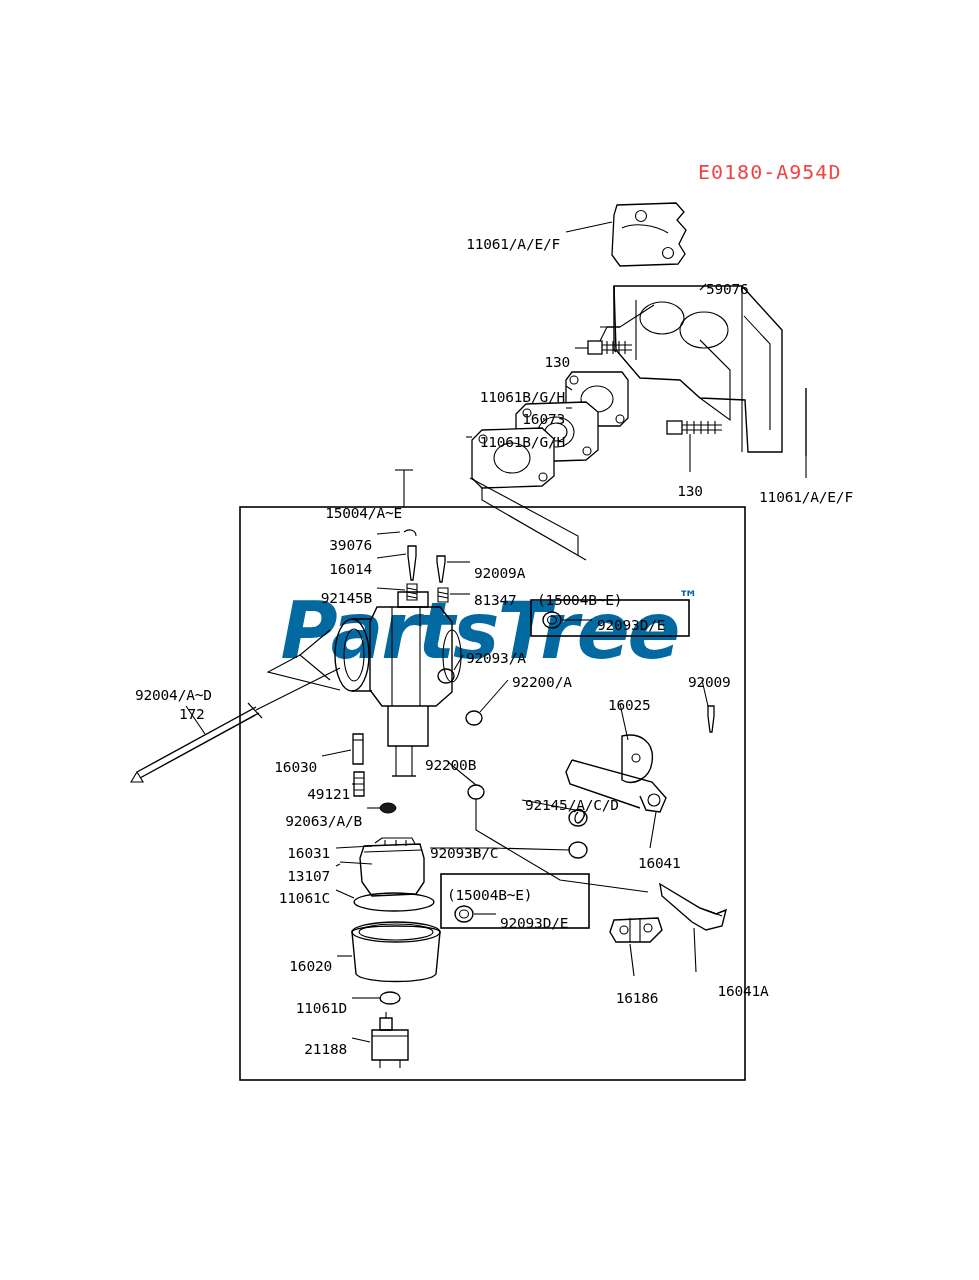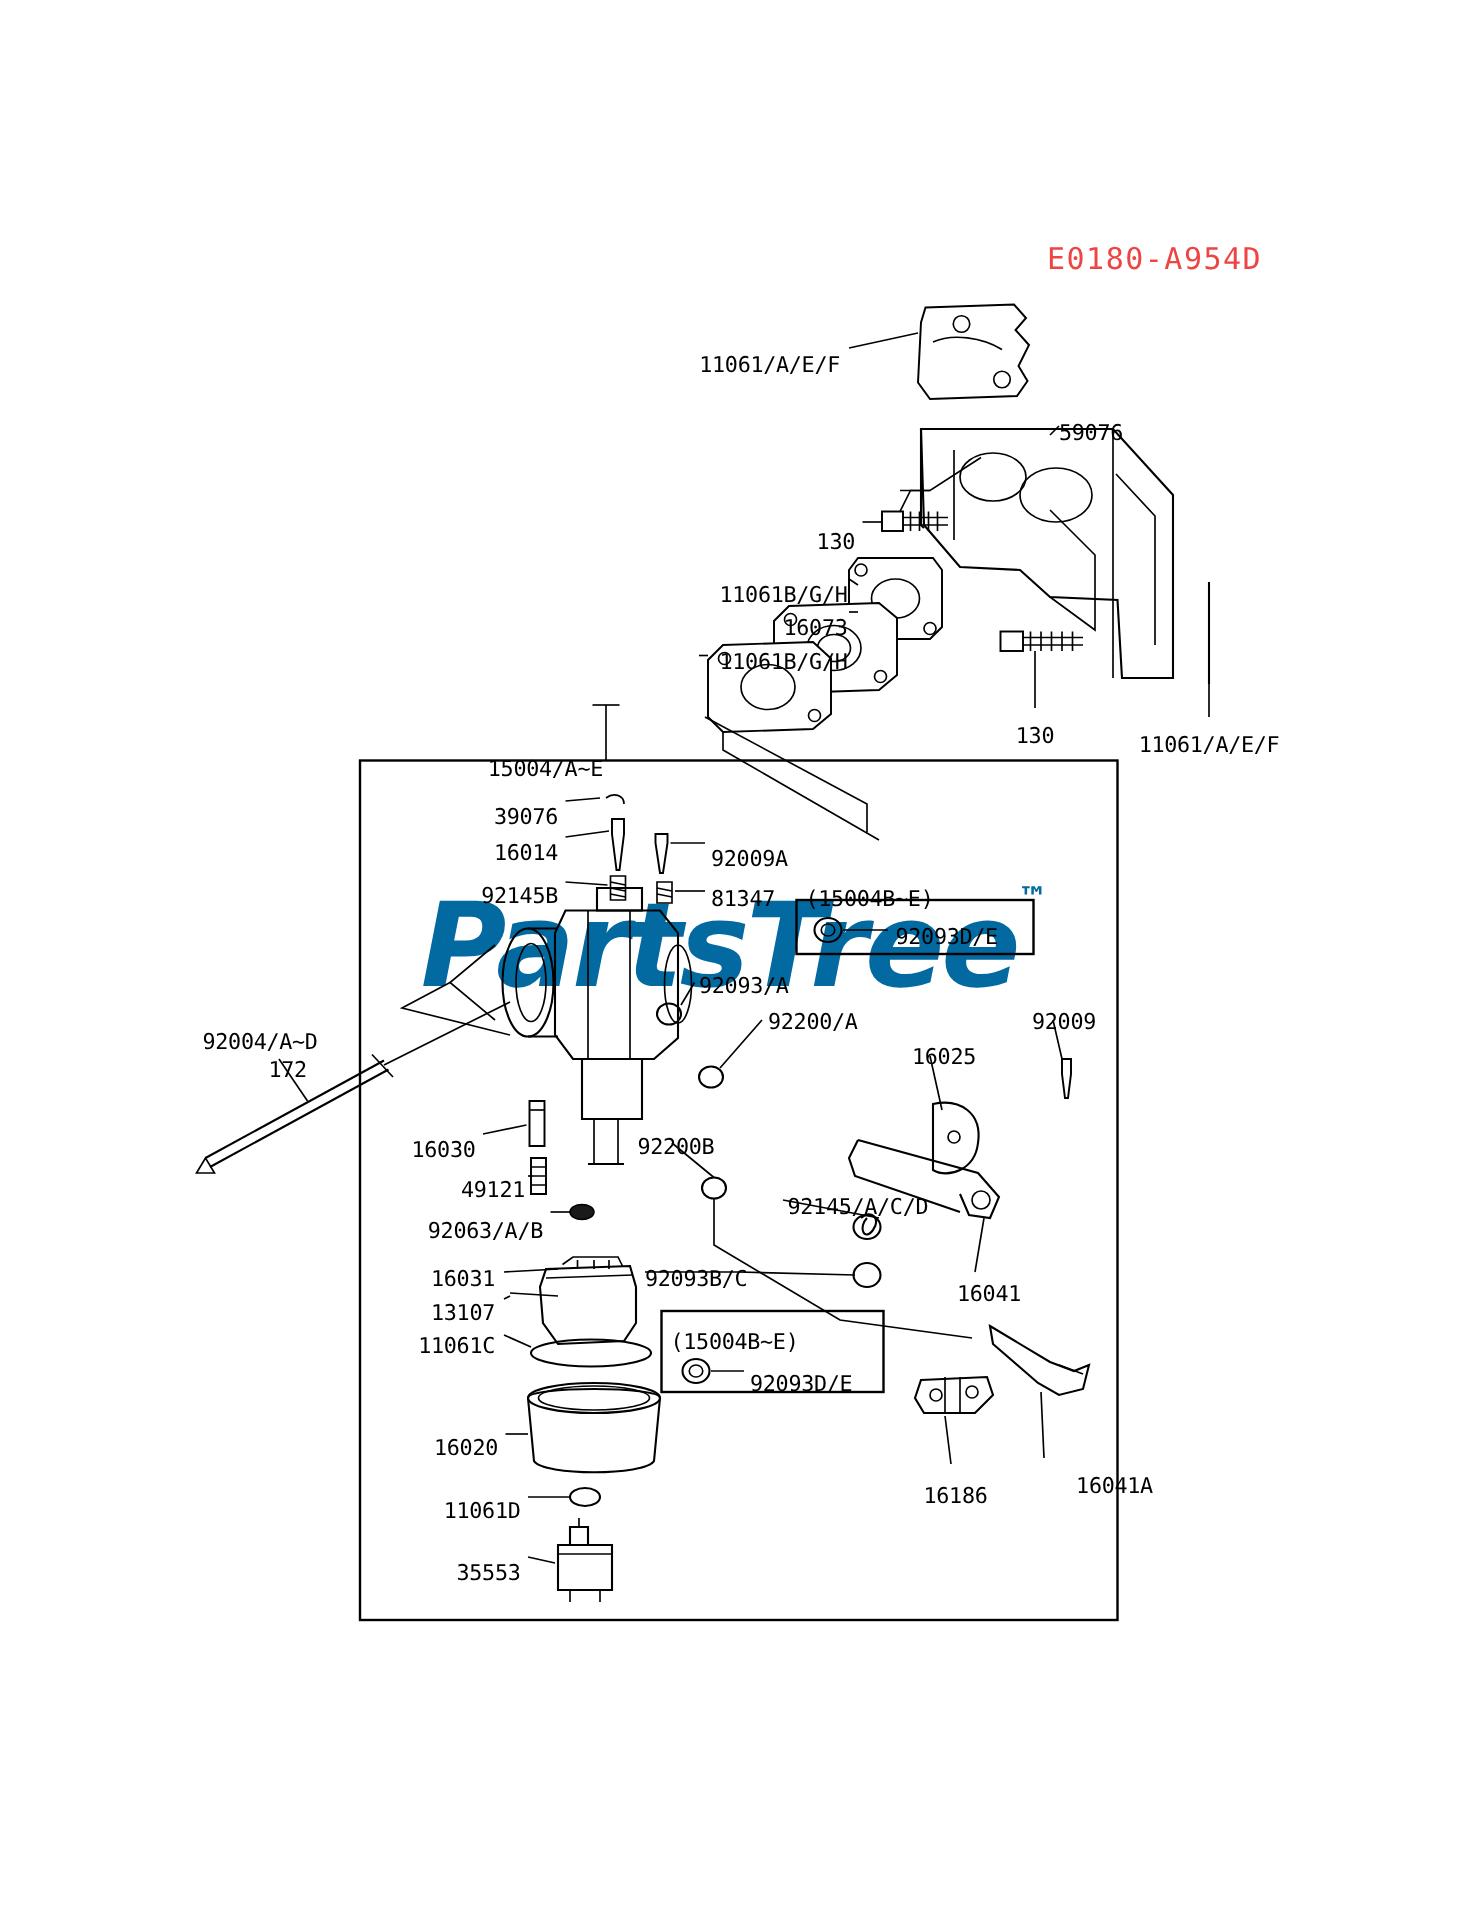--- a/index.html
+++ b/index.html
@@ -318,16 +318,16 @@
       <div class="label" style="left: 430px; top: 845px;">92093B/C</div>
       <div class="label" style="left: 638px; top: 855px;">16041</div>
       <div class="label r" style="left: 330px; top: 868px;">13107</div>
       <div class="label r" style="left: 330px; top: 890px;">11061C</div>
       <div class="label" style="left: 447px; top: 887px;">(15004B~E)</div>
       <div class="label" style="left: 500px; top: 915px;">92093D/E</div>
       <div class="label r" style="left: 332px; top: 958px;">16020</div>
       <div class="label c" style="left: 637px; top: 990px;">16186</div>
       <div class="label c" style="left: 700px; top: 983px; margin-left: 43px;">16041A</div>
       <div class="label r" style="left: 347px; top: 1000px;">11061D</div>
-      <div class="label r" style="left: 347px; top: 1041px;">35553</div>
+      <div class="label r" style="left: 347px; top: 1041px;">21188</div>
     </div>
 
 </div>
 
 </body></html>

